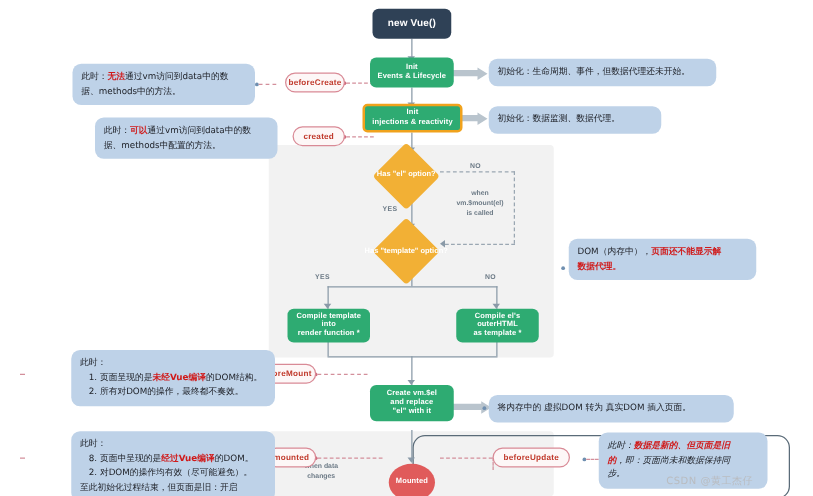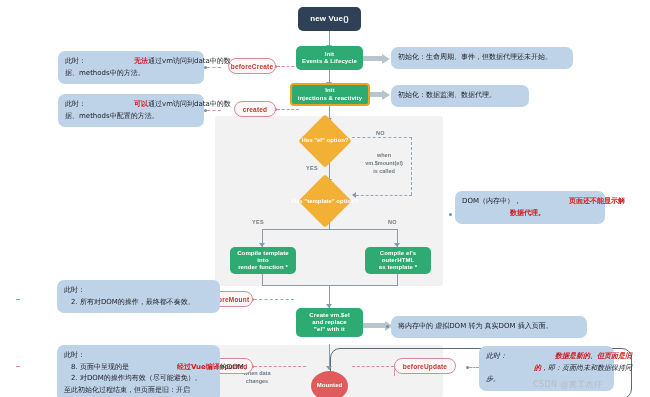--- a/index.html
+++ b/index.html
@@ -108,21 +108,21 @@
     position: absolute;
     box-sizing: border-box;
     background: #bed2e8;
     border-radius: 7px;
     color: #20232a;
     font-size: 7px;
     line-height: 1.65;
     padding: 5px 7px;
     font-family: "DejaVu Sans", "Liberation Sans", sans-serif;
   }
-  .note .hl { color: #d01a1a; font-weight: bold; margin-left: 48px; }
+  .note .hl { color: #d01a1a; font-weight: bold; }
   .note .ln { display: block; white-space: nowrap; }
   .note .ln.indent { padding-left: 7px; }
 
   
   .ln-v, .ln-h {
     position: absolute;
     background: #8a9aa8;
   }
   .ln-v { width: 1px; }
   .ln-h { height: 1px; }
@@ -372,40 +372,41 @@
   </div>
   <div class="hook" style="left:394px; top:358px; width:62px; height:16px;">
     <span>beforeUpdate</span>
   </div>
 
   <div class="note" style="left:58px; top:51px; width:146px;">
     <span class="ln"><span>此时：</span><span class="hl">无法</span><span>通过vm访问到data中的数</span></span>
     <span class="ln">据、methods中的方法。</span>
   </div>
 
-  <div class="note" style="left:58px; top:94px; width:146px;">
+  <div class="note" style="left:76px; top:94px; width:146px;">
     <span class="ln"><span>此时：</span><span class="hl">可以</span><span>通过vm访问到data中的数</span></span>
     <span class="ln">据、methods中配置的方法。</span>
   </div>
 
   <div class="note" style="left:391px; top:47px; width:182px;">
     <span class="ln">初始化：生命周期、事件，但数据代理还未开始。</span>
   </div>
 
   <div class="note" style="left:391px; top:85px; width:138px;">
     <span class="ln">初始化：数据监测、数据代理。</span>
   </div>
 
   <div class="note" style="left:455px; top:191px; width:150px;">
     <span class="ln"><span>DOM（内存中），</span><span class="hl">页面还不能显示解</span></span>
     <span class="ln hl">数据代理。</span>
   </div>
 
   <div class="note" style="left:57px; top:280px; width:163px;">
     <span class="ln">此时：</span>
+    <span class="ln indent"><span>1. 页面呈现的是</span><span class="hl">未经Vue编译</span><span>的DOM结构。</span></span>
     <span class="ln indent">2. 所有对DOM的操作，最终都不奏效。</span>
   </div>
 
   <div class="note" style="left:57px; top:345px; width:163px;">
     <span class="ln">此时：</span>
     <span class="ln indent"><span>8. 页面中呈现的是</span><span class="hl">经过Vue编译</span><span>的DOM。</span></span>
     <span class="ln indent">2. 对DOM的操作均有效（尽可能避免）。</span>
     <span class="ln">至此初始化过程结束，但页面是旧：开启</span>
   </div>
 

